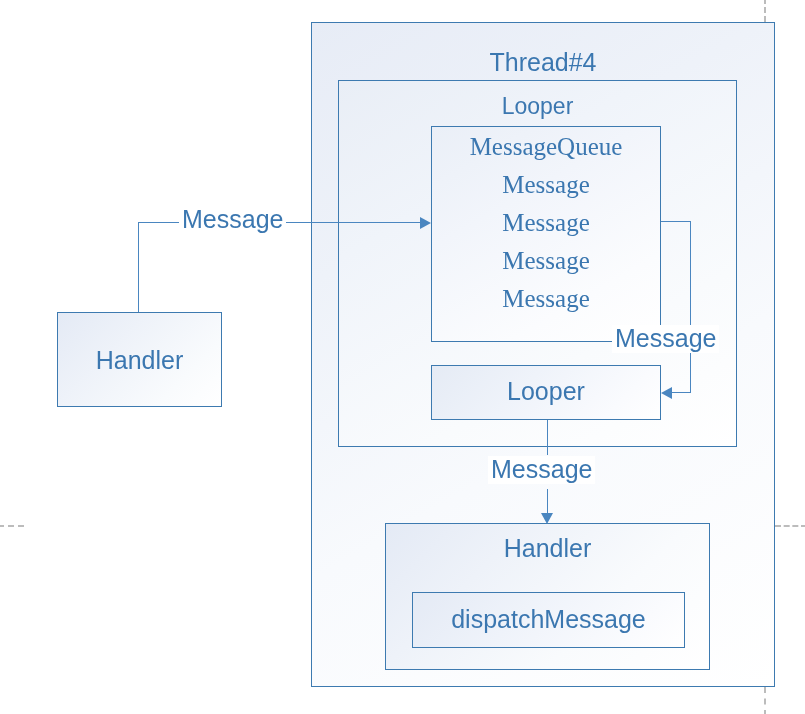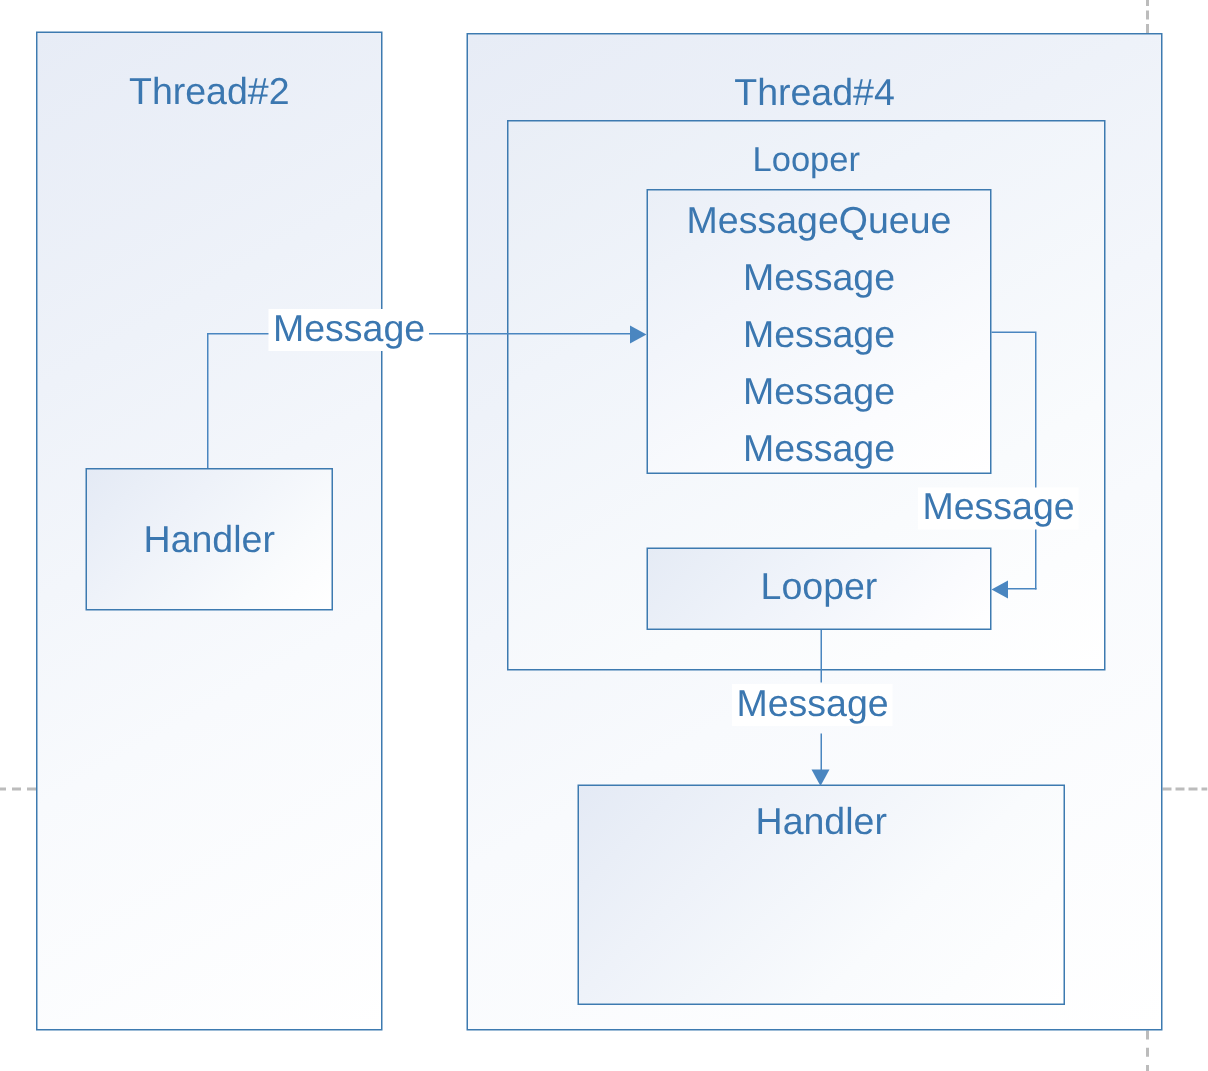--- a/index.html
+++ b/index.html
@@ -68,22 +68,23 @@
   #looper-container-title {
     top: 12px;
     font-size: 23px;
   }
 
   
   #messagequeue-box {
     left: 431px;
     top: 126px;
     width: 230px;
-    height: 190px;
+    height: 216px;
     background: linear-gradient(150deg, #eaeff7 0%, #f2f5fb 35%, #fbfcfe 75%, #ffffff 100%);
+    font-family: Liberation Serif, serif;
   }
   #messagequeue-title {
     top: 6px;
     font-size: 25px;
   }
   .mq-item {
     position: absolute;
     left: 0;
     right: 0;
     text-align: center;
@@ -197,23 +198,20 @@
 </head>
 <body>
 
 <div id="canvas">
 
   <div class="guide-v" style="left:764px; top:-2px; height:24px;"></div>
   <div class="guide-v" style="left:764px; top:687px; height:29px;"></div>
   <div class="guide-h" style="left:-2px; top:525px; width:26px;"></div>
   <div class="guide-h" style="left:775px; top:525px; width:32px;"></div>
 
-  <div class="box" id="thread2-box">
-    <div class="box-label thread-title">Thread#2</div>
-  </div>
 
   <div class="box" id="handler2-box">
     <div class="box-label" id="handler2-title">Handler</div>
   </div>
 
   <div class="box" id="thread1-box">
     <div class="box-label thread-title">Thread#4</div>
   </div>
 
   <div class="box" id="looper-container-box">
@@ -229,20 +227,23 @@
   </div>
 
   <div class="box" id="looper-inner-box">
     <div class="box-label" id="looper-inner-title">Looper</div>
   </div>
 
   <div class="box" id="handler1-box">
     <div class="box-label" id="handler1-title">Handler</div>
   </div>
 
+  <div class="box" id="dispatchmessage-box">
+    <div class="box-label" id="dispatchmessage-title">dispatchMessage</div>
+  </div>
 
   <div class="line line-v" style="left:138px; top:222px; height:90px;"></div>
 
   <div class="line line-h" style="left:138px; top:222px; width:282px;"></div>
   <div class="arrowhead arrow-right" style="left:420px; top:217px;"></div>
   <div class="edge-label" style="left:179px; top:206px;">Message</div>
 
   <div class="line line-h" style="left:661px; top:221px; width:29px;"></div>
   <div class="line line-v" style="left:690px; top:221px; height:172px;"></div>
   <div class="line line-h" style="left:672px; top:392px; width:19px;"></div>

